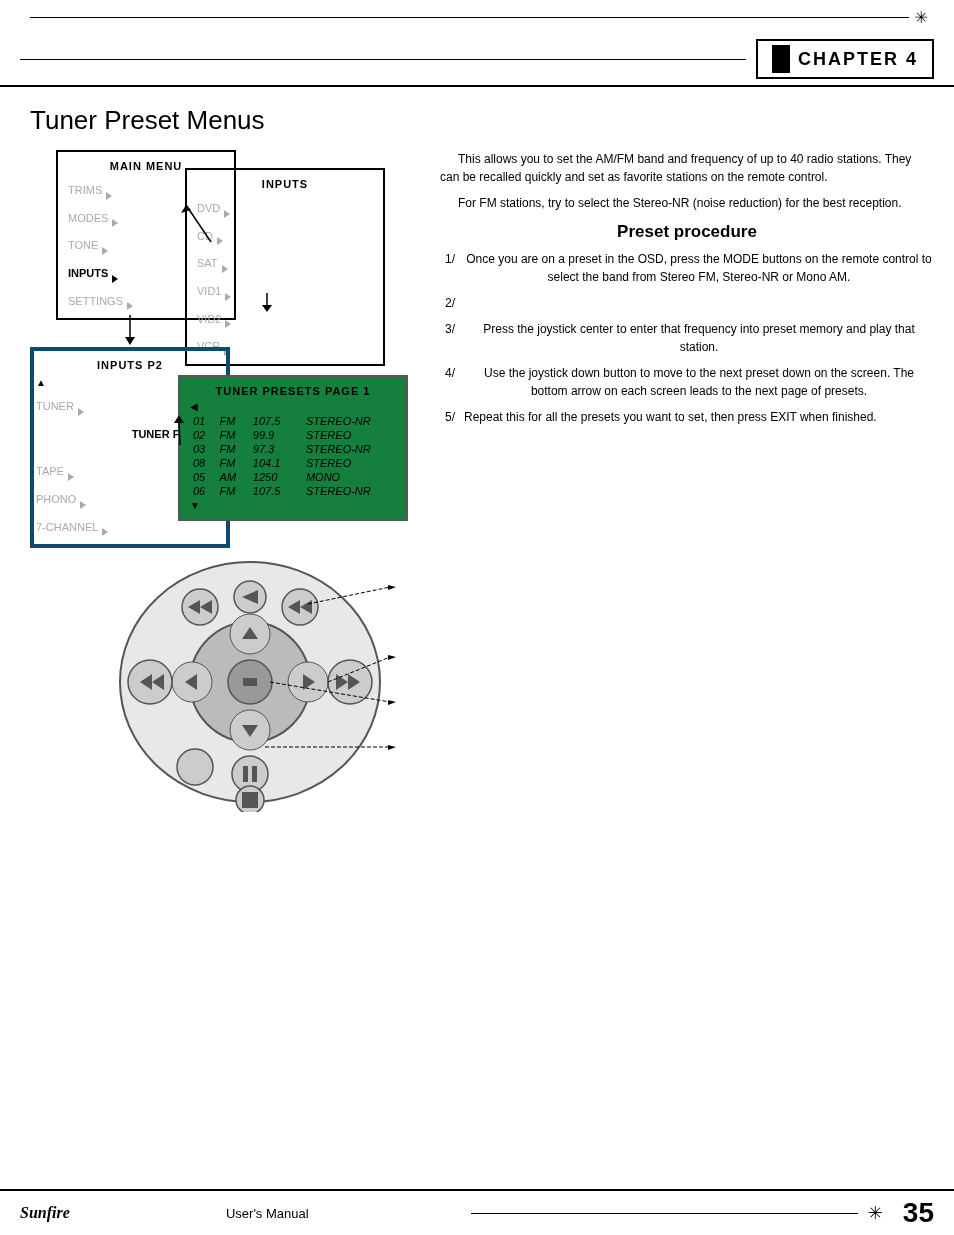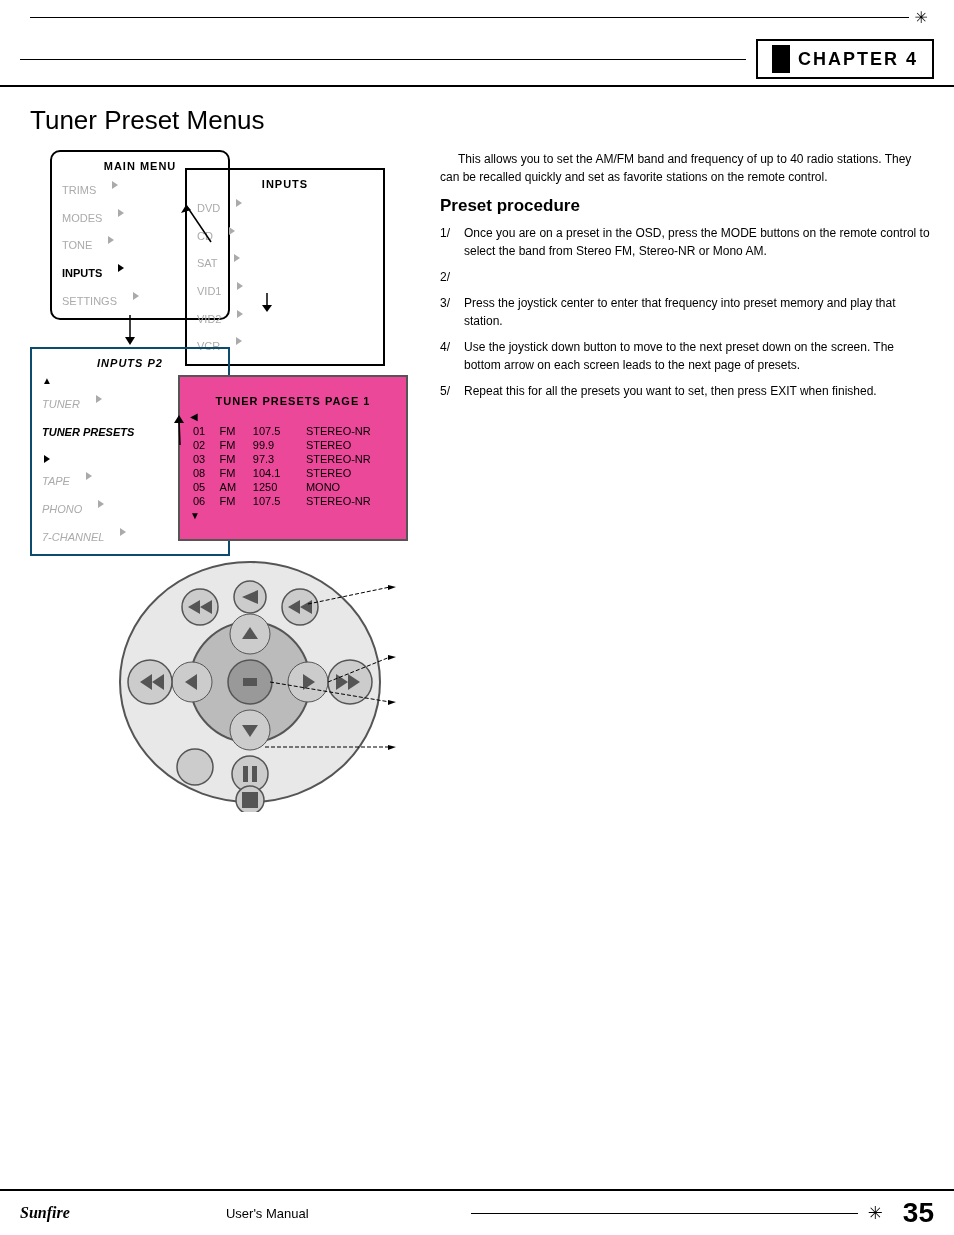--- a/index.html
+++ b/index.html
@@ -78,22 +78,22 @@
       font-size: 11px;
       font-weight: bold;
       margin-bottom: 6px;
       letter-spacing: 1px;
     }
     .menu-item {
       font-size: 11px;
       color: #aaa;
       line-height: 1.7;
       display: flex;
-      align-items: flex-start;
-      gap: 14px;
+      align-items: flex-end;
+      gap: 2px;
       margin-top: 9px;
     }
     .menu-item.active {
       color: #000;
       font-weight: bold;
     }
     .arrow-right {
       display: inline-block;
       width: 0;
       height: 0;
@@ -113,57 +113,57 @@
       left: 160px;
     }
     .inputs-title {
       text-align: center;
       font-size: 11px;
       font-weight: bold;
       margin-bottom: 6px;
       letter-spacing: 1px;
     }
     .inputs-p2-box {
-      border: 2px solid #0c4a6e;
+      border: 4px solid #0c4a6e;
       width: 200px;
-      padding: 8px 10px;
+      padding: 8px 2px;
       position: absolute;
       top: 20px;
       left: 10px;
-      font-style: italic;
     }
     .inputs-p2-title {
       text-align: center;
       font-size: 11px;
       font-weight: bold;
       margin-bottom: 6px;
       letter-spacing: 1px;
     }
 
     
     .presets-box {
       border: 2px solid #555;
-      background: #ec4899;
+      background: #15803d;
       width: 230px;
-      padding: 18px 10px;
+      padding: 8px 10px;
       position: absolute;
       top: 5px;
       left: 155px;
     }
     .presets-title {
       text-align: center;
       font-size: 11px;
       font-weight: bold;
       margin-bottom: 4px;
       letter-spacing: 1px;
     }
     .presets-table {
       width: 100%;
       font-size: 11px;
       border-collapse: collapse;
+      font-style: italic;
     }
     .presets-table td {
       padding: 1px 3px;
     }
     .presets-table .num { width: 20px; }
     .presets-table .band { width: 25px; }
     .presets-table .freq { width: 40px; }
     .presets-table .mode { width: 70px; }
 
     
@@ -179,20 +179,21 @@
       margin-bottom: 10px;
     }
     .section-body p {
       margin-bottom: 8px;
       text-indent: 18px;
     }
 
     
     .preset-section {
       margin-top: 8px;
+      text-align: center;
     }
     .preset-list {
       font-size: 12px;
       line-height: 1.5;
     }
     .preset-list-item {
       display: flex;
       margin-bottom: 8px;
       gap: 4px;
     }
@@ -276,21 +277,21 @@
 </div>
 
 <h1 class="page-title">Tuner Preset Menus</h1>
 
 <div class="content-area">
 
   <div class="left-column">
 
     <div style="position:relative; height:165px; margin-bottom:0;">
 
-      <div class="main-menu-box" style="position:absolute;top:0;left:10px;border-radius:10px;">
+      <div class="main-menu-box" style="position:absolute;top:0;left:16px;">
         <div class="main-menu-title">MAIN MENU</div>
         <div class="menu-item">
           <span>TRIMS</span>
             <span class="arrow-right"></span>
         </div>
         <div class="menu-item">
           <span>MODES</span>
             <span class="arrow-right"></span>
         </div>
         <div class="menu-item">
@@ -432,20 +433,21 @@
         <polygon points="149,68 144,76 154,76" fill="#000"></polygon>
       </svg>
     </div>
 
   </div>
 
   <div class="right-column">
 
     <div class="section-body">
       <p>This allows you to set the AM/FM band and frequency of up to 40 radio stations. They can be recalled quickly and set as favorite stations on the remote control.</p>
+      <p>For FM stations, try to select the Stereo-NR (noise reduction) for the best reception.</p>
     </div>
 
     <div class="preset-section">
       <div class="section-heading">Preset procedure</div>
       <div class="preset-list" id="preset-steps">
       <div class="preset-list-item">
             <span class="preset-num">1/</span>
                      <span>Once you are on a preset in the OSD, press the MODE buttons on the remote control to select the band from Stereo FM, Stereo-NR or Mono AM.</span>
           </div>
           <div class="preset-list-item">

